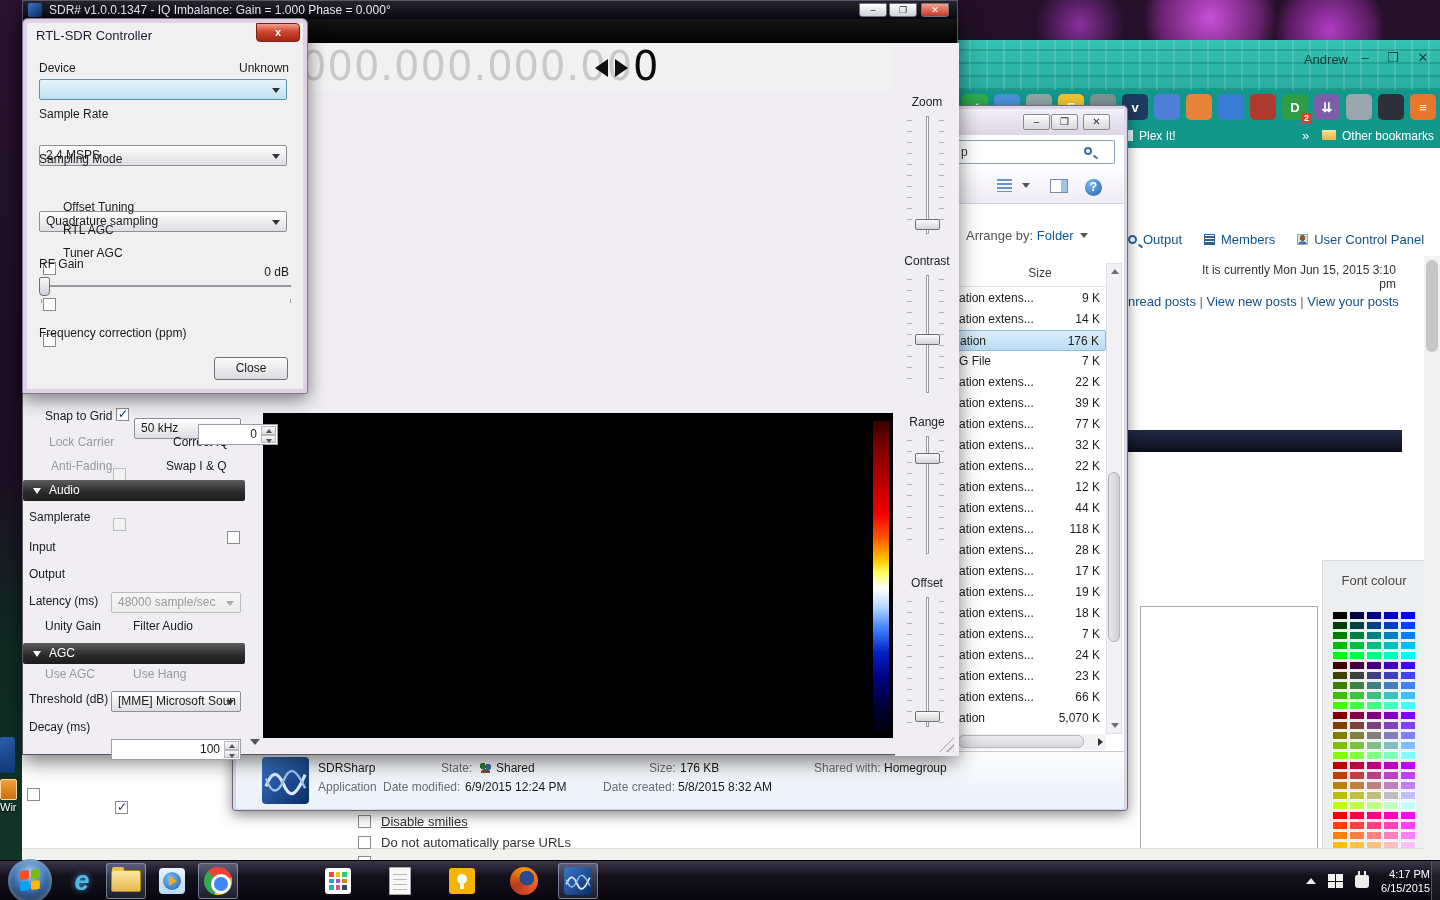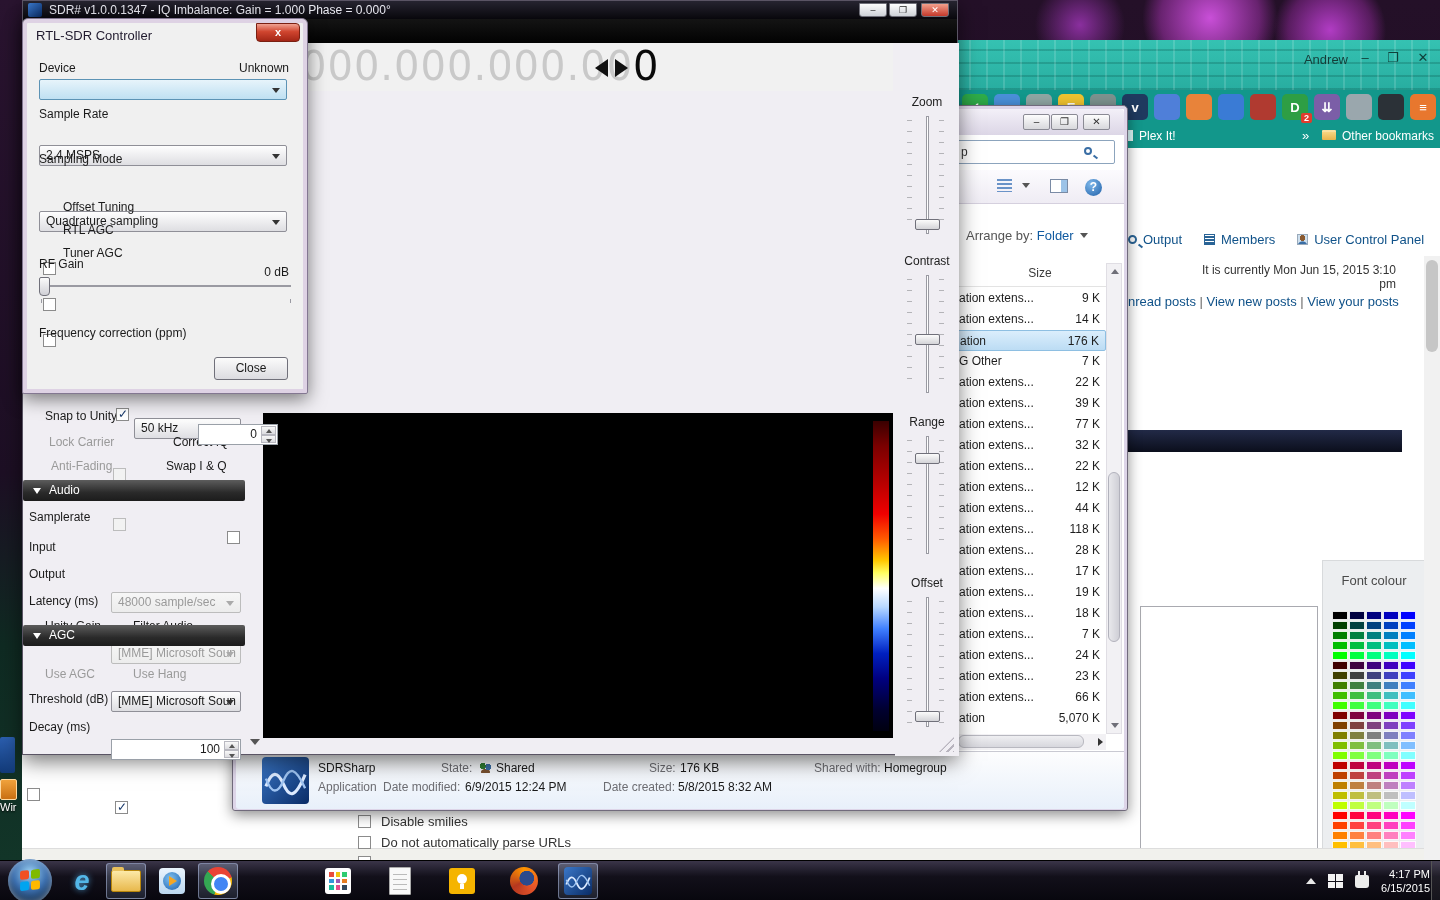--- a/index.html
+++ b/index.html
@@ -448,21 +448,21 @@
             <div class="pcell" style="background: rgb(255, 255, 0);"></div>
             <div class="pcell" style="background: rgb(255, 255, 64);"></div>
             <div class="pcell" style="background: rgb(255, 255, 128);"></div>
             <div class="pcell" style="background: rgb(255, 255, 191);"></div>
             <div class="pcell" style="background: rgb(255, 255, 255);"></div>
           </div>
         </div>
       <div id="bottom-panel" class="abs"></div>
 
       <div id="fchecks">
-          <div class="fcheck-row abs" style="top: 666px;">
+          <div class="fcheck-row abs" style="top: 666px; text-decoration: underline;">
             <div class="fcb"></div>
             <span>Disable smilies</span>
           </div>
           <div class="fcheck-row abs" style="top: 687px;">
             <div class="fcb"></div>
             <span>Do not automatically parse URLs</span>
           </div>
         </div>
       <div class="fcheck-row abs" style="top:708px">
         <div class="fcb"></div>
@@ -509,21 +509,21 @@
         </div>
         <div class="frow">
           <span class="fname">ation extens...</span>
           <span class="fsize">14 K</span>
         </div>
         <div class="frow sel">
           <span class="fname">ation</span>
           <span class="fsize">176 K</span>
         </div>
         <div class="frow">
-          <span class="fname">G Other</span>
+          <span class="fname">G File</span>
           <span class="fsize">7 K</span>
         </div>
         <div class="frow">
           <span class="fname">ation extens...</span>
           <span class="fsize">22 K</span>
         </div>
         <div class="frow">
           <span class="fname">ation extens...</span>
           <span class="fsize">39 K</span>
         </div>
@@ -672,21 +672,21 @@
           <div class="ticks" style="left: 12px; top: 25px; height: 122px;"></div>
           <div class="ticks" style="left: 44px; top: 25px; height: 122px;"></div>
           <div class="track" style="top: 21px; height: 130px;"></div>
           <div class="thumb" style="top: 135.46px;"></div>
         </div>
       </div>
     <div id="panel-scroll-arrow" class="abs"></div>
     <div id="sdr-grip" class="abs"></div>
 
     <div id="sdr-panel" class="abs">
-      <span class="abs" style="left:22px; top:366px">Snap to Unity</span>
+      <span class="abs" style="left:22px; top:366px">Snap to Grid</span>
       <div class="cb checked abs" style="left:93px; top:365px"></div>
       <div class="combo abs" style="left:111px; top:362px; width:107px">
         <span>50 kHz</span><span class="arr"></span>
       </div>
       <span class="abs gray" style="left:26px; top:392px">Lock Carrier</span>
       <div class="cb dis abs" style="left:90px; top:391px"></div>
       <span class="abs" style="left:150px; top:392px">Correct IQ</span>
       <div class="cb abs" style="left:204px; top:391px"></div>
       <span class="abs gray" style="left:28px; top:416px">Anti-Fading</span>
       <div class="cb dis abs" style="left:90px; top:415px"></div>
@@ -715,21 +715,21 @@
         <span class="btns">
             <div class="up"></div>
             <div class="dn"></div>
           </span>
       </div>
       <div class="cb abs" style="left:4px; top:575px"></div>
       <span class="abs" style="left:22px; top:576px">Unity Gain</span>
       <div class="cb checked abs" style="left:92px; top:575px"></div>
       <span class="abs" style="left:110px; top:576px">Filter Audio</span>
 
-      <div class="sec-head abs" style="top:582px">
+      <div class="sec-head abs" style="top:600px">
         <span class="tri"></span>
         <span class="stext">AGC</span>
       </div>
       <div class="cb dis abs" style="left:4px; top:623px"></div>
       <span class="abs gray" style="left:22px; top:624px">Use AGC</span>
       <div class="cb dis checked abs" style="left:92px; top:623px"></div>
       <span class="abs gray" style="left:110px; top:624px">Use Hang</span>
       <span class="abs" style="left:6px; top:649px">Threshold (dB)</span>
 
       <span class="abs" style="left:6px; top:677px">Decay (ms)</span>

